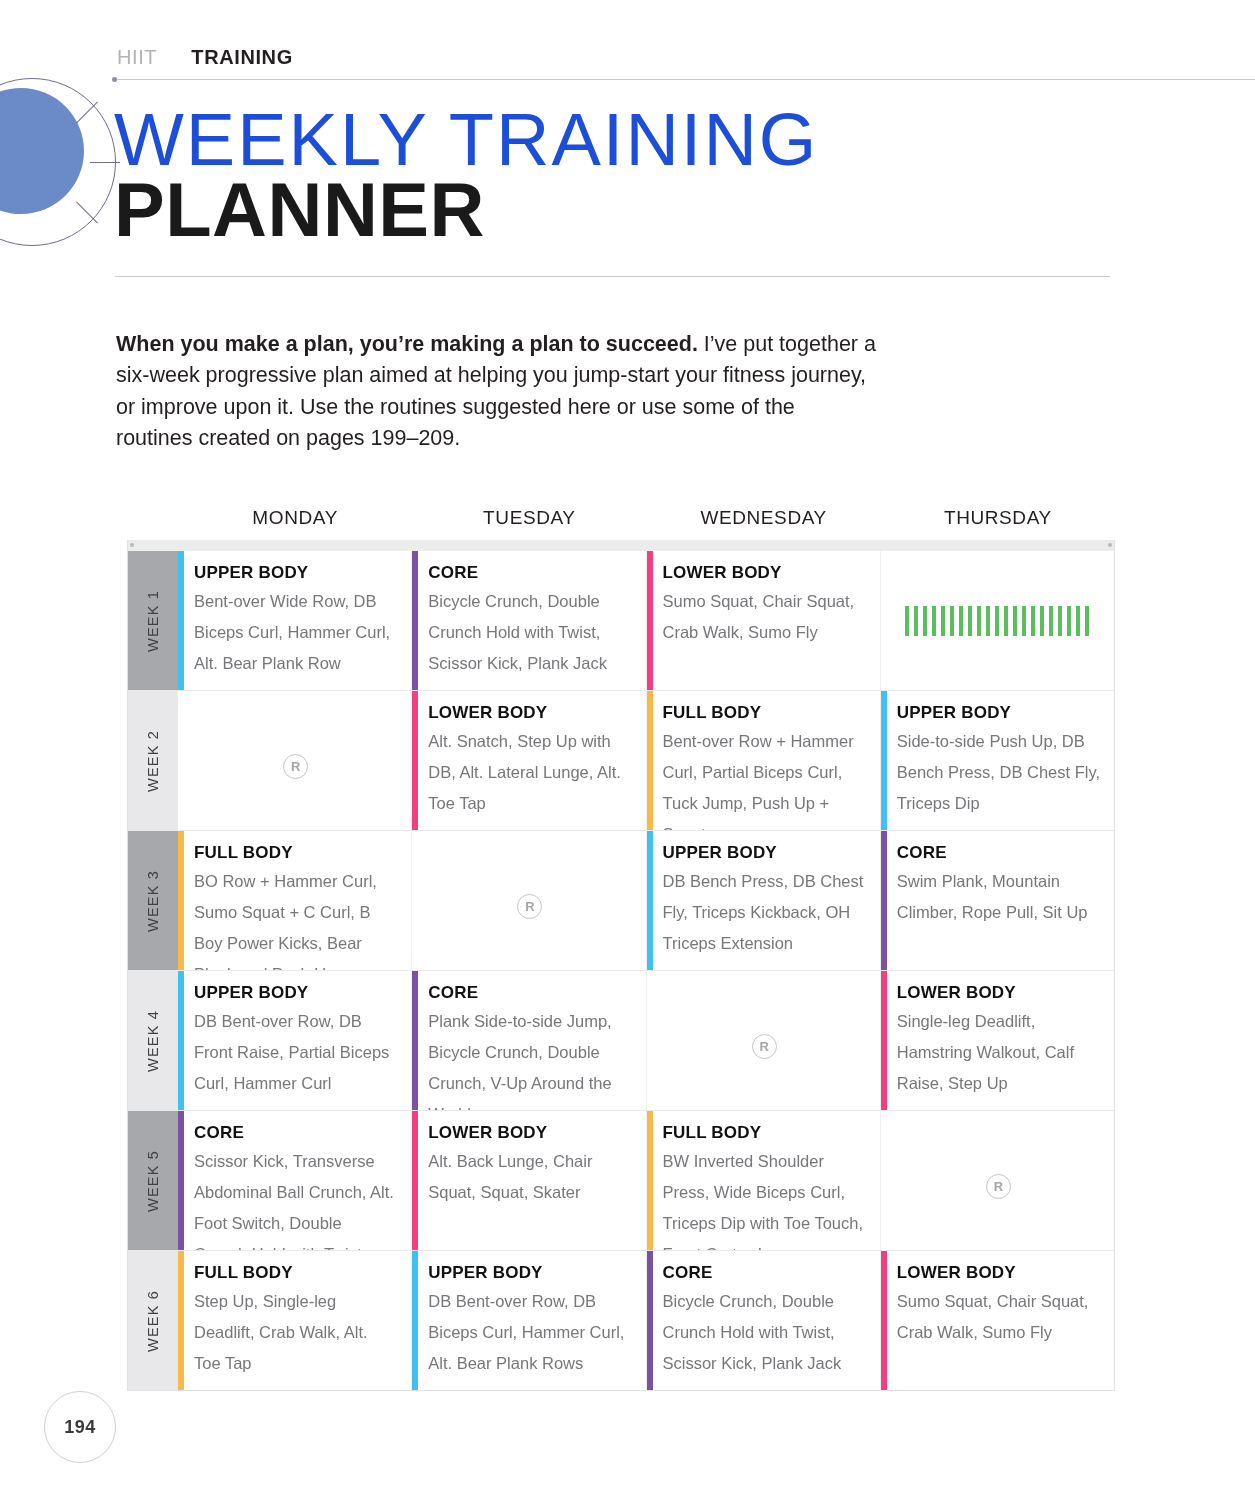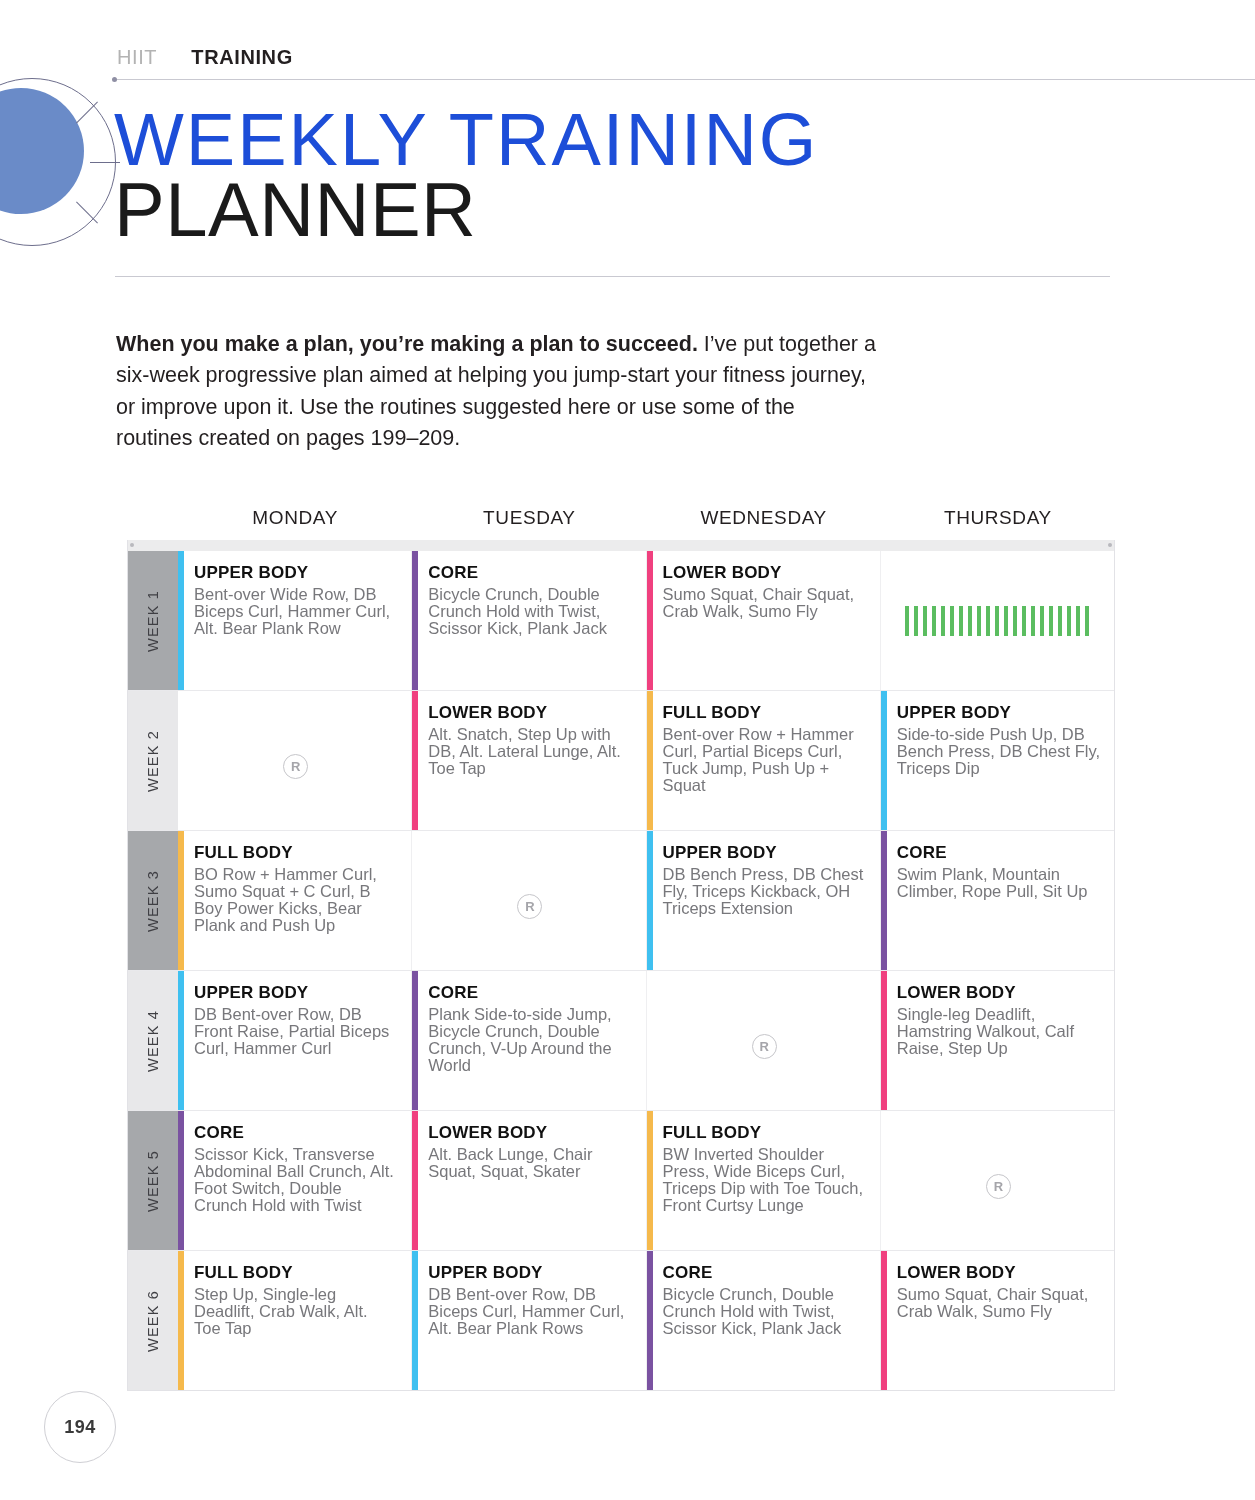--- a/index.html
+++ b/index.html
@@ -84,21 +84,21 @@
     letter-spacing: 2px;
     color: #1d4ed8;
     line-height: 1;
     white-space: nowrap;
   }
   .title-line2 {
     position: absolute;
     left: 114px;
     top: 172px;
     font-size: 76px;
-    font-weight: 400;
+    font-weight: 700;
     letter-spacing: 0.5px;
     color: #1a1a1a;
     line-height: 1;
     white-space: nowrap;
   }
 
   .rule-mid {
     position: absolute;
     left: 115px;
     top: 276px;
@@ -209,21 +209,21 @@
   }
   .cell .ctitle {
     font-size: 17px;
     font-weight: 700;
     letter-spacing: 0.2px;
     color: #111111;
     margin-bottom: 3px;
   }
   .cell .cbody {
     font-size: 16.5px;
-    line-height: 17px;
+    line-height: 31px;
     color: #77777b;
     font-weight: 400;
   }
 
   
   .rest {
     display: flex;
     align-items: center;
     justify-content: center;
   }

